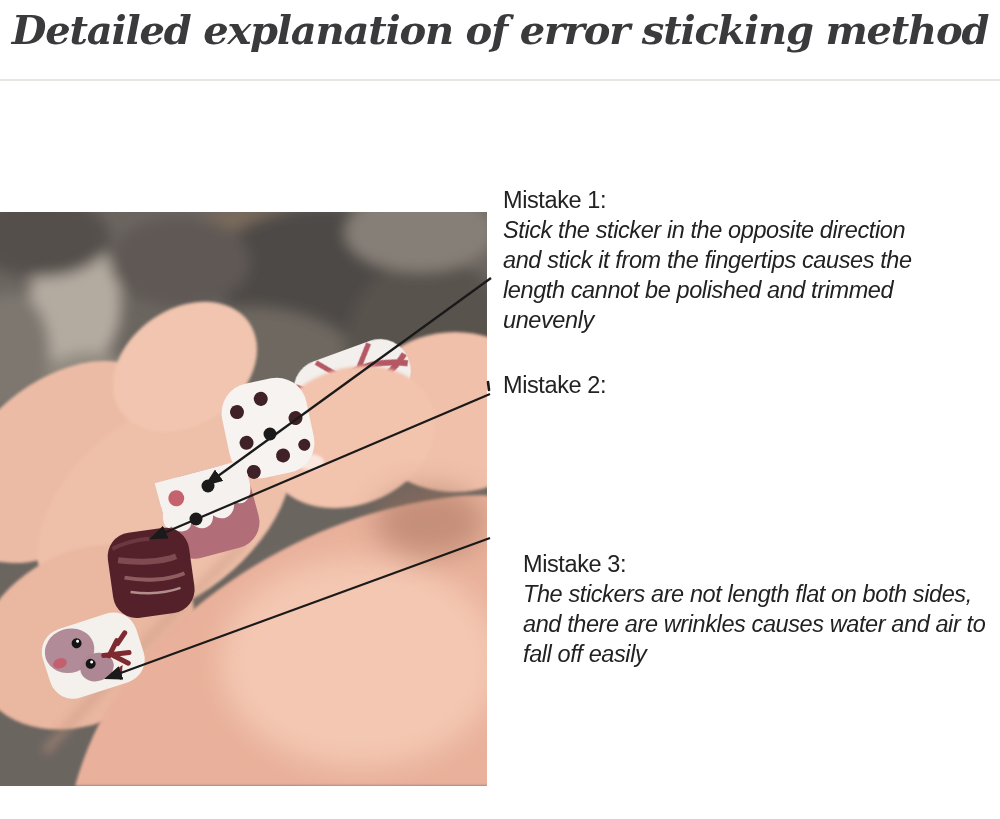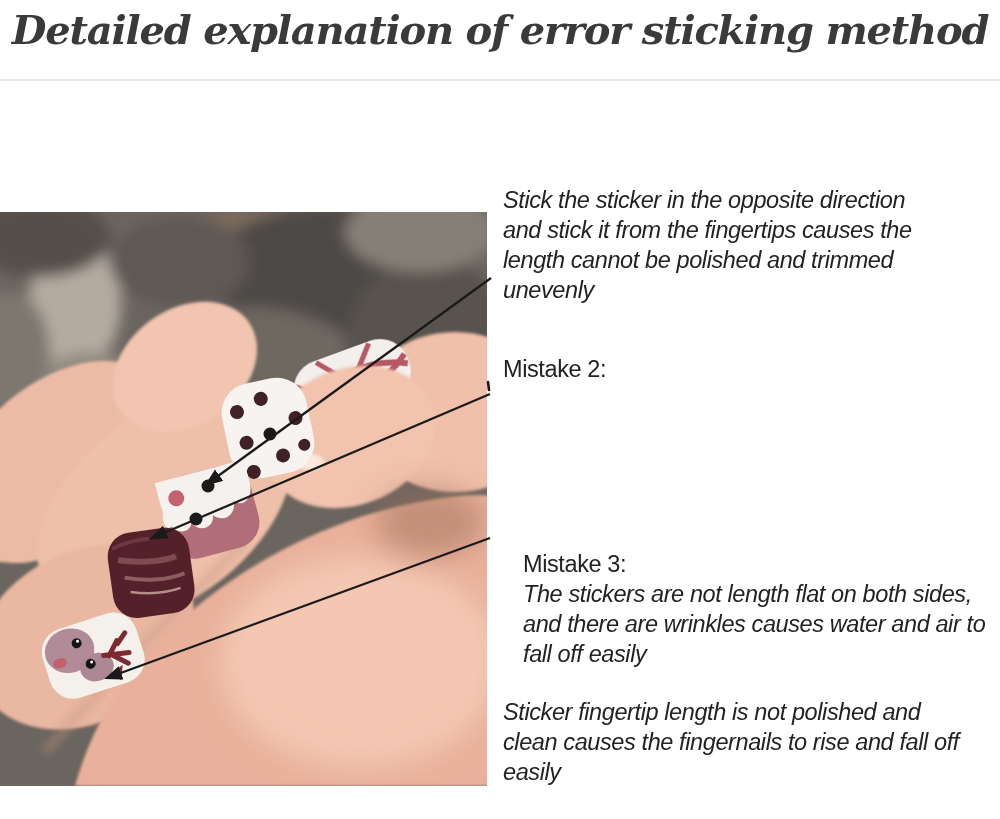--- a/index.html
+++ b/index.html
@@ -24,21 +24,21 @@
     background:var(--divider);
   }
   .photo{
     position:absolute;top:212px;left:0;width:492px;height:574px;
   }
   .photo svg{display:block;}
   .mistakes{position:absolute;top:0;left:503px;width:497px;height:819px;}
   .mistake{position:absolute;left:0;width:497px;color:var(--body_text);
            font-size:23.5px;line-height:30px;letter-spacing:-0.4px;}
   .mistake:nth-child(1){top:185px;}
-  .mistake:nth-child(2){top:354px;}
+  .mistake:nth-child(2){top:370px;}
   .mistake:nth-child(3){top:549px;margin-left:20px;}
   .mistake:nth-child(4){top:697px;}
   .mistake-heading{white-space:nowrap;}
   .mistake-body{white-space:pre-wrap;font-style:italic;}
   .pointer-line{stroke:var(--pointer);stroke-width:2.3;fill:none;}
   .pointer-tick{stroke:var(--pointer);stroke-width:2.6;fill:none;stroke-linecap:round;}
   .pointer-dot{fill:var(--pointer);}
 </style>
 </head>
 <body>
@@ -176,34 +176,32 @@
           <line x1="490" y1="326" x2="107" y2="466" class="pointer-line" marker-end="url(#arrowhead)"></line>
           <circle cx="270" cy="222" r="6.5" class="pointer-dot"></circle>
           <circle cx="208" cy="274" r="6.5" class="pointer-dot"></circle>
           <circle cx="196" cy="307" r="6.5" class="pointer-dot"></circle>
         </g>
     </svg>
   </div>
 
   <div class="mistakes">
     <div class="mistake">
+      <div class="mistake-heading">Mistake 1:</div>
       <div class="mistake-body">Stick the sticker in the opposite direction
 and stick it from the fingertips causes the
 length cannot be polished and trimmed
 unevenly</div>
     </div>
     <div class="mistake">
       <div class="mistake-heading">Mistake 2:</div>
     </div>
     <div class="mistake">
       <div class="mistake-heading">Mistake 3:</div>
       <div class="mistake-body">The stickers are not length flat on both sides,
 and there are wrinkles causes water and air to
 fall off easily</div>
     </div>
     <div class="mistake">
-      <div class="mistake-body">Sticker fingertip length is not polished and
-clean causes the fingernails to rise and fall off
-easily</div>
     </div>
   </div>
 
 </div>
 
 </body></html>

